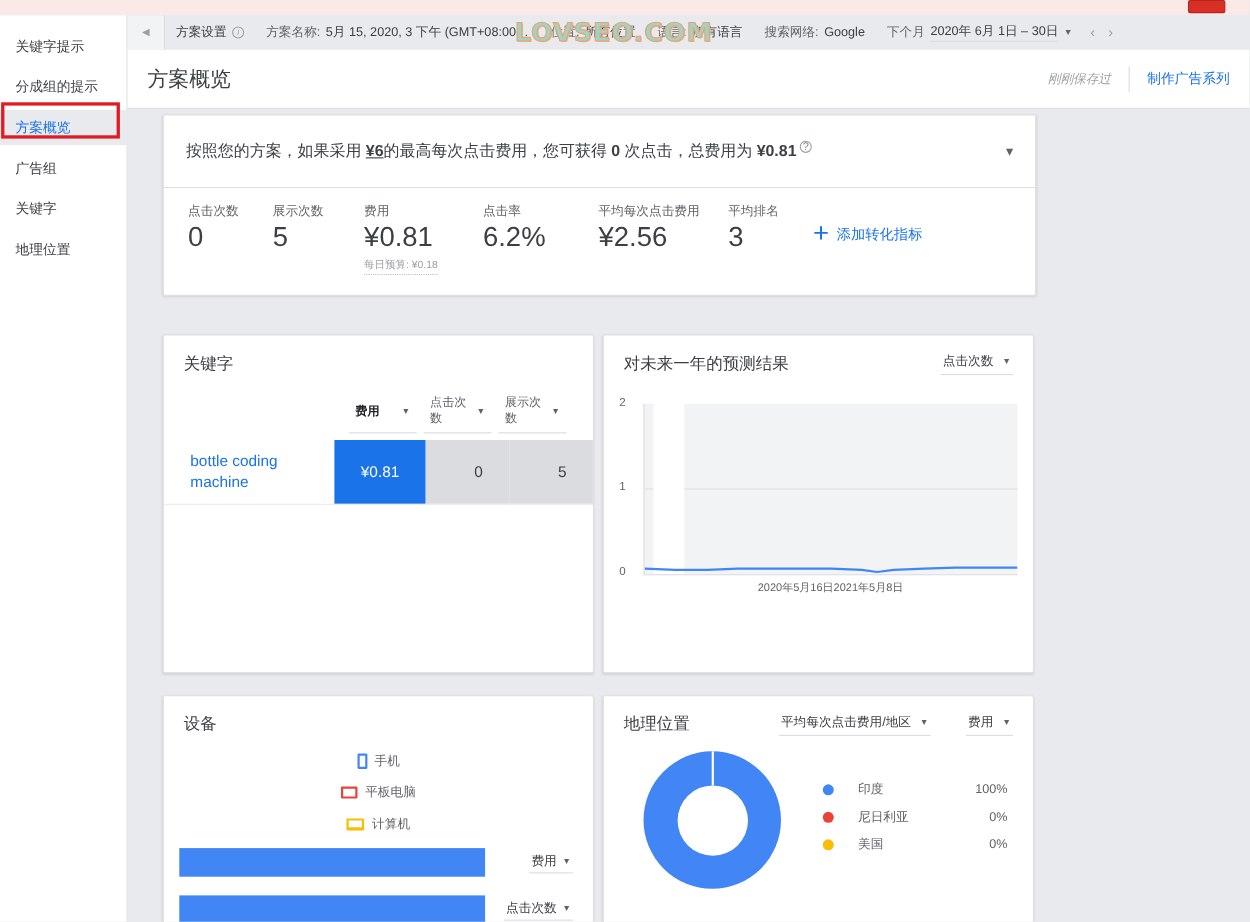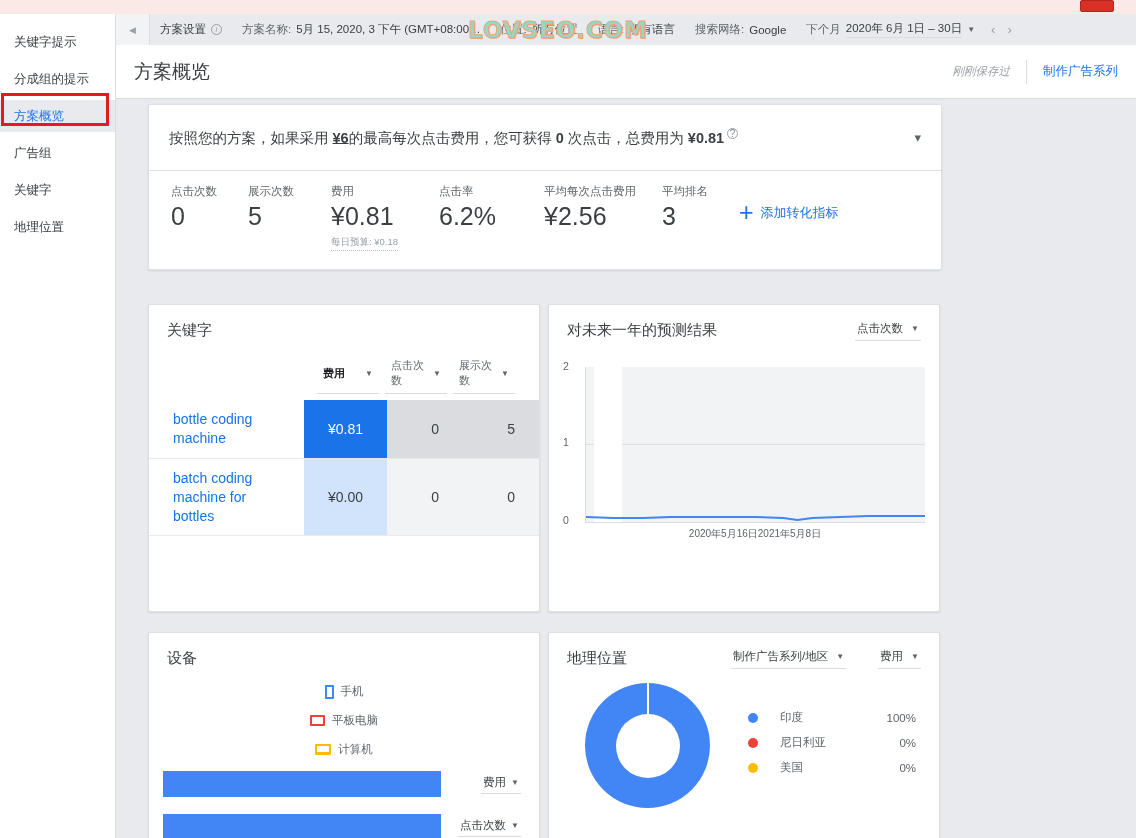--- a/index.html
+++ b/index.html
@@ -353,26 +353,20 @@
       </div>
     </div>
     <table class="kw">
       <tbody>
           <tr>
         <td class="kw-name">bottle coding machine</td>
         <td class="cost1">¥0.81</td>
         <td class="num g1">0</td>
         <td class="num g1">5</td>
       </tr>
-      <tr>
-        <td class="kw-name">batch coding machine for bottles</td>
-        <td class="cost2">¥0.00</td>
-        <td class="num g2">0</td>
-        <td class="num g2">0</td>
-      </tr>
     </tbody>
       </table>
   </div>
 
   <div class="card fc-card">
     <div class="fc-head">
       <div class="card-title">对未来一年的预测结果</div>
       <div class="metric-sel">
         <span>点击次数</span>
         <span class="caret">▼</span>
@@ -437,21 +431,21 @@
           <span class="caret">▼</span>
         </div>
       </div>
     </div>
   </div>
 
   <div class="card geo-card">
     <div class="geo-head">
       <div class="card-title">地理位置</div>
       <div class="metric-sel">
-        <span>制作广告系列/地区</span>
+        <span>平均每次点击费用/地区</span>
         <span class="caret">▼</span>
       </div>
       <div class="metric-sel" style="margin-left:14px">
         <span>费用</span>
         <span class="caret">▼</span>
       </div>
     </div>
     <div class="geo-body">
       <div class="donut">
         <div class="donut-gap"></div>

